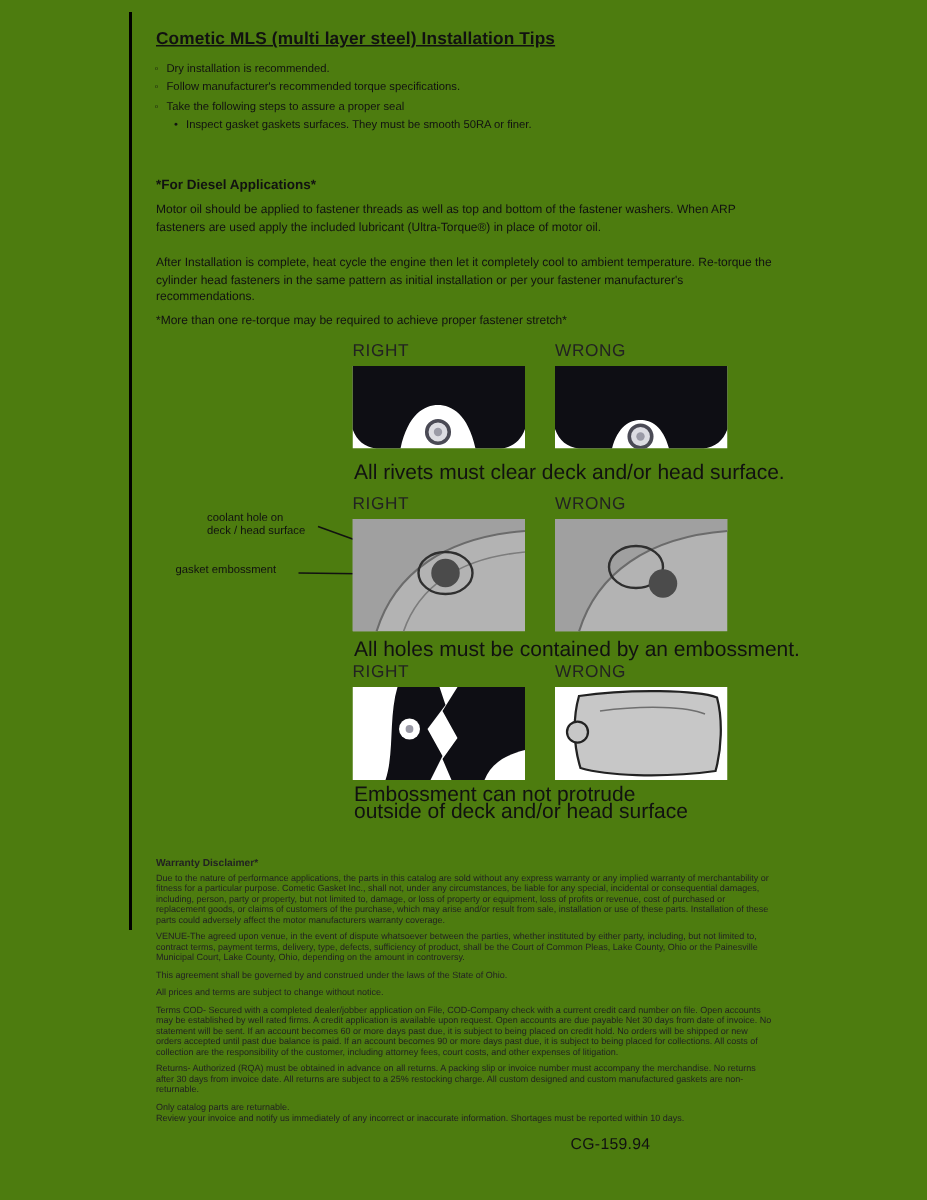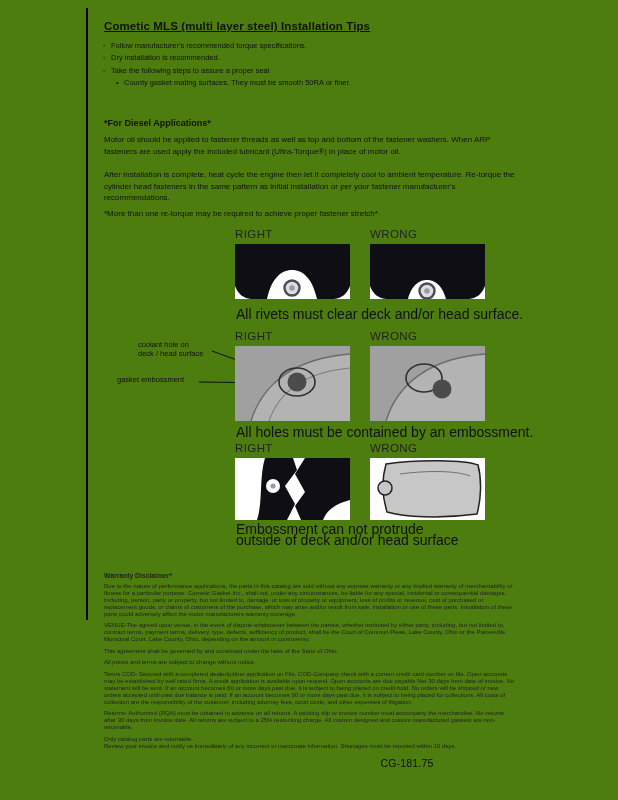--- a/index.html
+++ b/index.html
@@ -43,24 +43,24 @@
 </head>
 <body>
 
 <div class="page">
 
   <div class="abs left-rule"></div>
 
   <div class="abs title">Cometic MLS (multi layer steel) Installation Tips</div>
 
   <div class="abs bullets">
+    <div class="bullet"><span class="marker">◦</span><span>Dry installation is recommended.</span></div>
     <div class="bullet"><span class="marker">◦</span><span>Follow manufacturer's recommended torque specifications.</span></div>
-    <div class="bullet"><span class="marker">◦</span><span>Dry installation is recommended.</span></div>
     <div class="bullet"><span class="marker">◦</span><span>Take the following steps to assure a proper seal</span></div>
-    <div class="bullet sub"><span class="marker">•</span><span>County gasket mating surfaces.  They must be smooth 50RA or finer.</span></div>
+    <div class="bullet sub"><span class="marker">•</span><span>Inspect gasket gaskets surfaces.  They must be smooth 50RA or finer.</span></div>
   </div>
 
   <div class="abs diesel-heading">*For Diesel Applications*</div>
   <div class="abs para para1">Motor oil should be applied to fastener threads as well as top and bottom of the fastener washers. When ARP fasteners are used apply the included lubricant (Ultra-Torque®) in place of motor oil.</div>
   <div class="abs retorque-note">*More than one re-torque may be required to achieve proper fastener stretch*</div>
   <div class="abs para para2">After Installation is complete, heat cycle the engine then let it completely cool to ambient temperature. Re-torque the cylinder head fasteners in the same pattern as initial installation or per your fastener manufacturer's recommendations.</div>
 
   <div class="abs dg-header" style="left:235px; top:228px;">RIGHT</div>
   <div class="abs dg-header" style="left:370px; top:228px;">WRONG</div>
 
@@ -145,15 +145,15 @@
     <p>Due to the nature of performance applications, the parts in this catalog are sold without any express warranty or any implied warranty of merchantability or fitness for a particular purpose.  Cometic Gasket Inc., shall not, under any circumstances, be liable for any special, incidental or consequential damages, including, person, party or property, but not limited to, damage, or loss of property or equipment, loss of profits or revenue, cost of purchased or replacement goods, or claims of customers of the purchase, which may arise and/or result from sale, installation or use of these parts.  Installation of these parts could adversely affect the motor manufacturers warranty coverage.</p>
     <p>VENUE-The agreed upon venue, in the event of dispute whatsoever between the parties, whether instituted by either party, including, but not limited to, contract terms, payment terms, delivery, type, defects, sufficiency of product, shall be the Court of Common Pleas, Lake County, Ohio or the Painesville Municipal Court, Lake County, Ohio, depending on the amount in controversy.</p>
     <p>This agreement shall be governed by and construed under the laws of the State of Ohio.</p>
     <p>All prices and terms are subject to change without notice.</p>
     <p>Terms COD- Secured with a completed dealer/jobber application on File, COD-Company check with a current credit card number on file.  Open accounts may be established by well rated firms.  A credit application is available upon request.  Open accounts are due payable Net 30 days from date of invoice.  No statement will be sent.  If an account becomes 60 or more days past due, it is subject to being placed on credit hold.  No orders will be shipped or new orders accepted until past due balance is paid.  If an account becomes 90 or more days past due, it is subject to being placed for collections.  All costs of collection are the responsibility of the customer, including attorney fees, court costs, and other expenses of litigation.</p>
     <p>Returns- Authorized (RQA) must be obtained in advance on all returns.  A packing slip or invoice number must accompany the merchandise.  No returns after 30 days from invoice date.  All returns are subject to a 25% restocking charge.  All custom designed and custom manufactured gaskets are non-returnable.</p>
     <p class="tight">Only catalog parts are returnable.</p>
     <p>Review your invoice and notify us immediately of any incorrect or inaccurate information.  Shortages must be reported within 10 days.</p>
   </div>
 
-  <div class="abs footer">CG-181.75</div>
+  <div class="abs footer">CG-159.94</div>
 
 </div>
 
 </body></html>

